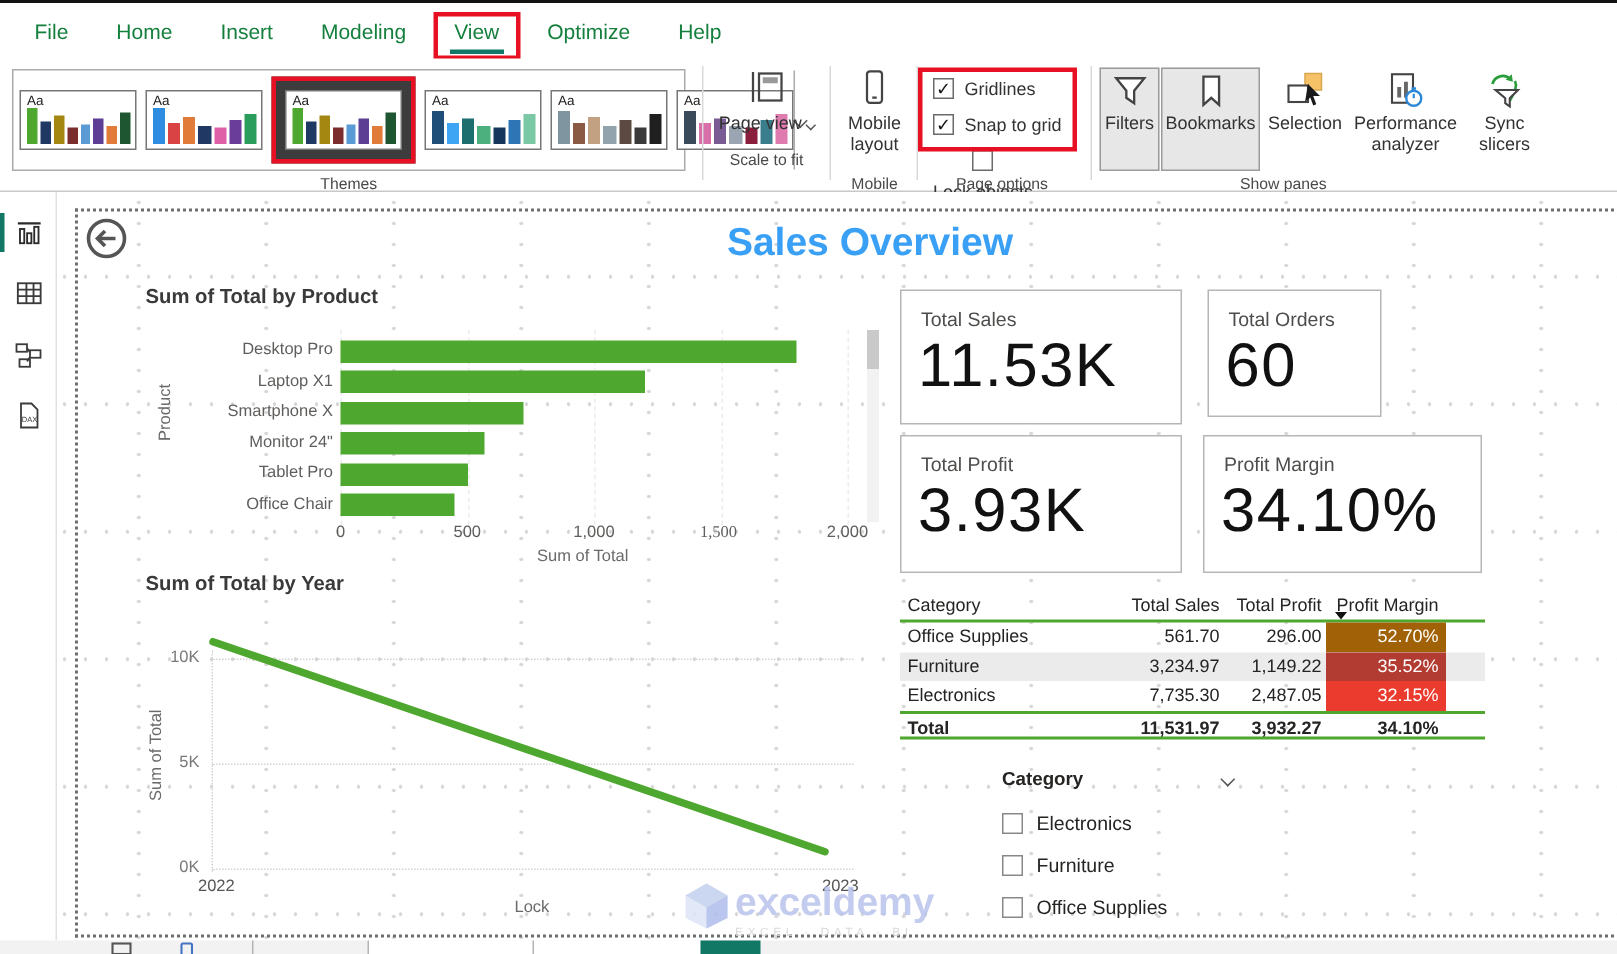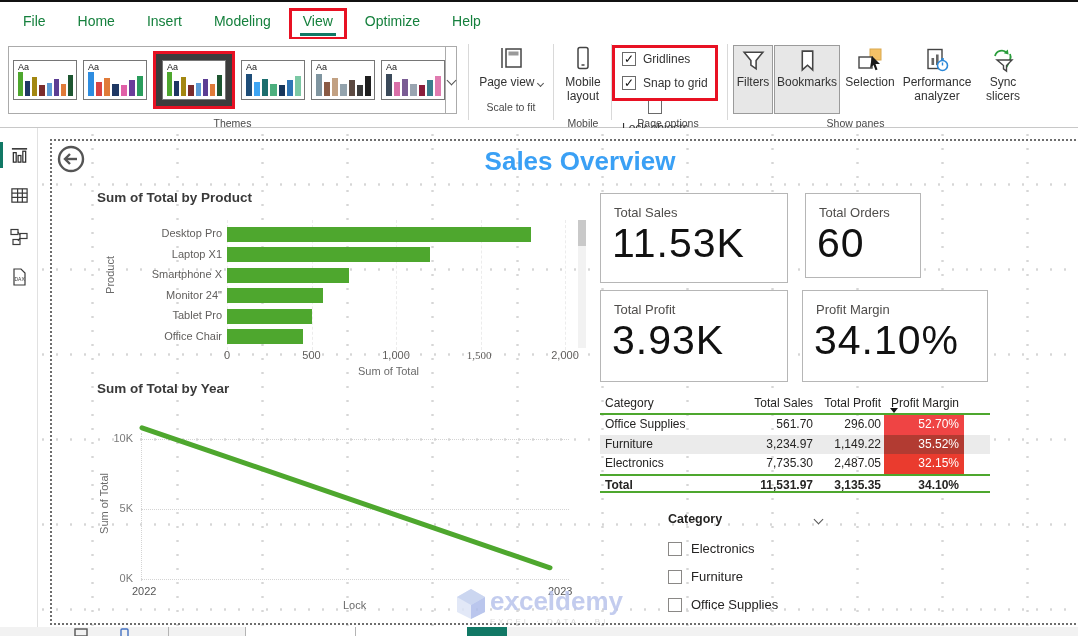--- a/index.html
+++ b/index.html
@@ -13,21 +13,21 @@
   .menu-item .underline { position:absolute; left:50%; transform:translateX(-50%); bottom:-7px; width:36px; height:3px; background:var(--teal); }
   .menu-item .redbox { position:absolute; left:-14px; right:-14px; top:-5px; bottom:-11px; border:3px solid var(--red); }
 
   
   #ribbon { position:absolute; left:0; top:37px; width:100%; height:89px; background:#fff; border-bottom:1px solid #c8c8c8; }
   .group-label { position:absolute; font-size:10.5px; color:#494949; text-align:center; }
   .vdivider { position:absolute; top:5px; height:76px; width:1px; background:#d9d9d9; }
 
   #themes-gallery { position:absolute; left:8px; top:7px; width:449px; height:68px; border:1px solid #ababab; display:flex; align-items:center; padding-left:4px; }
   #themes-row { display:flex; align-items:center; gap:6px; flex:1; }
-  .theme-thumb { width:64px; height:40px; border:1px solid #767676; background:#fff; position:relative; flex:0 0 auto; }
+  .theme-thumb { width:78px; height:40px; border:1px solid #767676; background:#fff; position:relative; flex:0 0 auto; }
   .theme-thumb .aa { position:absolute; left:4px; top:1px; font-size:9px; color:#222; }
   .theme-thumb .bars { position:absolute; left:4px; right:3px; bottom:3px; height:26px; display:flex; align-items:flex-end; gap:2px; }
   .theme-thumb .bars i { flex:1; display:block; }
   .theme-sel-frame { border:3px solid var(--red); background:#3c3c3c; padding:6px; flex:0 0 auto; }
   #themes-chevron { width:20px; align-self:stretch; border-left:1px solid #ababab; display:flex; align-items:center; justify-content:center; }
   .chev { width:7px; height:7px; border-right:1.6px solid #555; border-bottom:1.6px solid #555; transform:rotate(45deg); display:inline-block; }
 
   .rgroup-btn { position:absolute; top:6px; text-align:center; font-size:12px; color:#333; line-height:1.2; }
   .rgroup-btn svg { display:block; margin:0 auto 4px auto; }
 
@@ -407,38 +407,38 @@
           <div class="t-c1">Category</div>
           <div class="t-c2">Total Sales</div>
           <div class="t-c3">Total Profit</div>
           <div class="t-c4">Profit Margin</div>
           <span id="sort-tri"></span>
         </div>
         <div class="t-row ">
           <div class="t-c1">Office Supplies</div>
           <div class="t-c2">561.70</div>
           <div class="t-c3">296.00</div>
-          <div class="t-c4 t-margin" style="background: #ef4444;">52.70%</div>
+          <div class="t-c4 t-margin" style="background: #a16207;">52.70%</div>
         </div>
         <div class="t-row t-alt">
           <div class="t-c1">Furniture</div>
           <div class="t-c2">3,234.97</div>
           <div class="t-c3">1,149.22</div>
           <div class="t-c4 t-margin" style="background: rgb(178, 59, 50);">35.52%</div>
         </div>
         <div class="t-row ">
           <div class="t-c1">Electronics</div>
           <div class="t-c2">7,735.30</div>
           <div class="t-c3">2,487.05</div>
           <div class="t-c4 t-margin" style="background: rgb(234, 59, 46);">32.15%</div>
         </div>
         <div class="t-row t-total">
           <div class="t-c1">Total</div>
           <div class="t-c2">11,531.97</div>
-          <div class="t-c3">3,135.35</div>
+          <div class="t-c3">3,932.27</div>
           <div class="t-c4">34.10%</div>
         </div>
       </div>
 
     <div class="visual-title" style="left:59px; top:253px;">Sum of Total by Year</div>
     <div class="axis-label rot-label" style="left:60px; top:345px;">Sum of Total</div>
     <div id="lc-area">
         <div class="lc-grid" style="top: 451px;"></div>
         <div class="lc-ytick" style="left: 65px; top: 444px;">0K</div>
         <div class="lc-grid" style="top: 381px;"></div>

